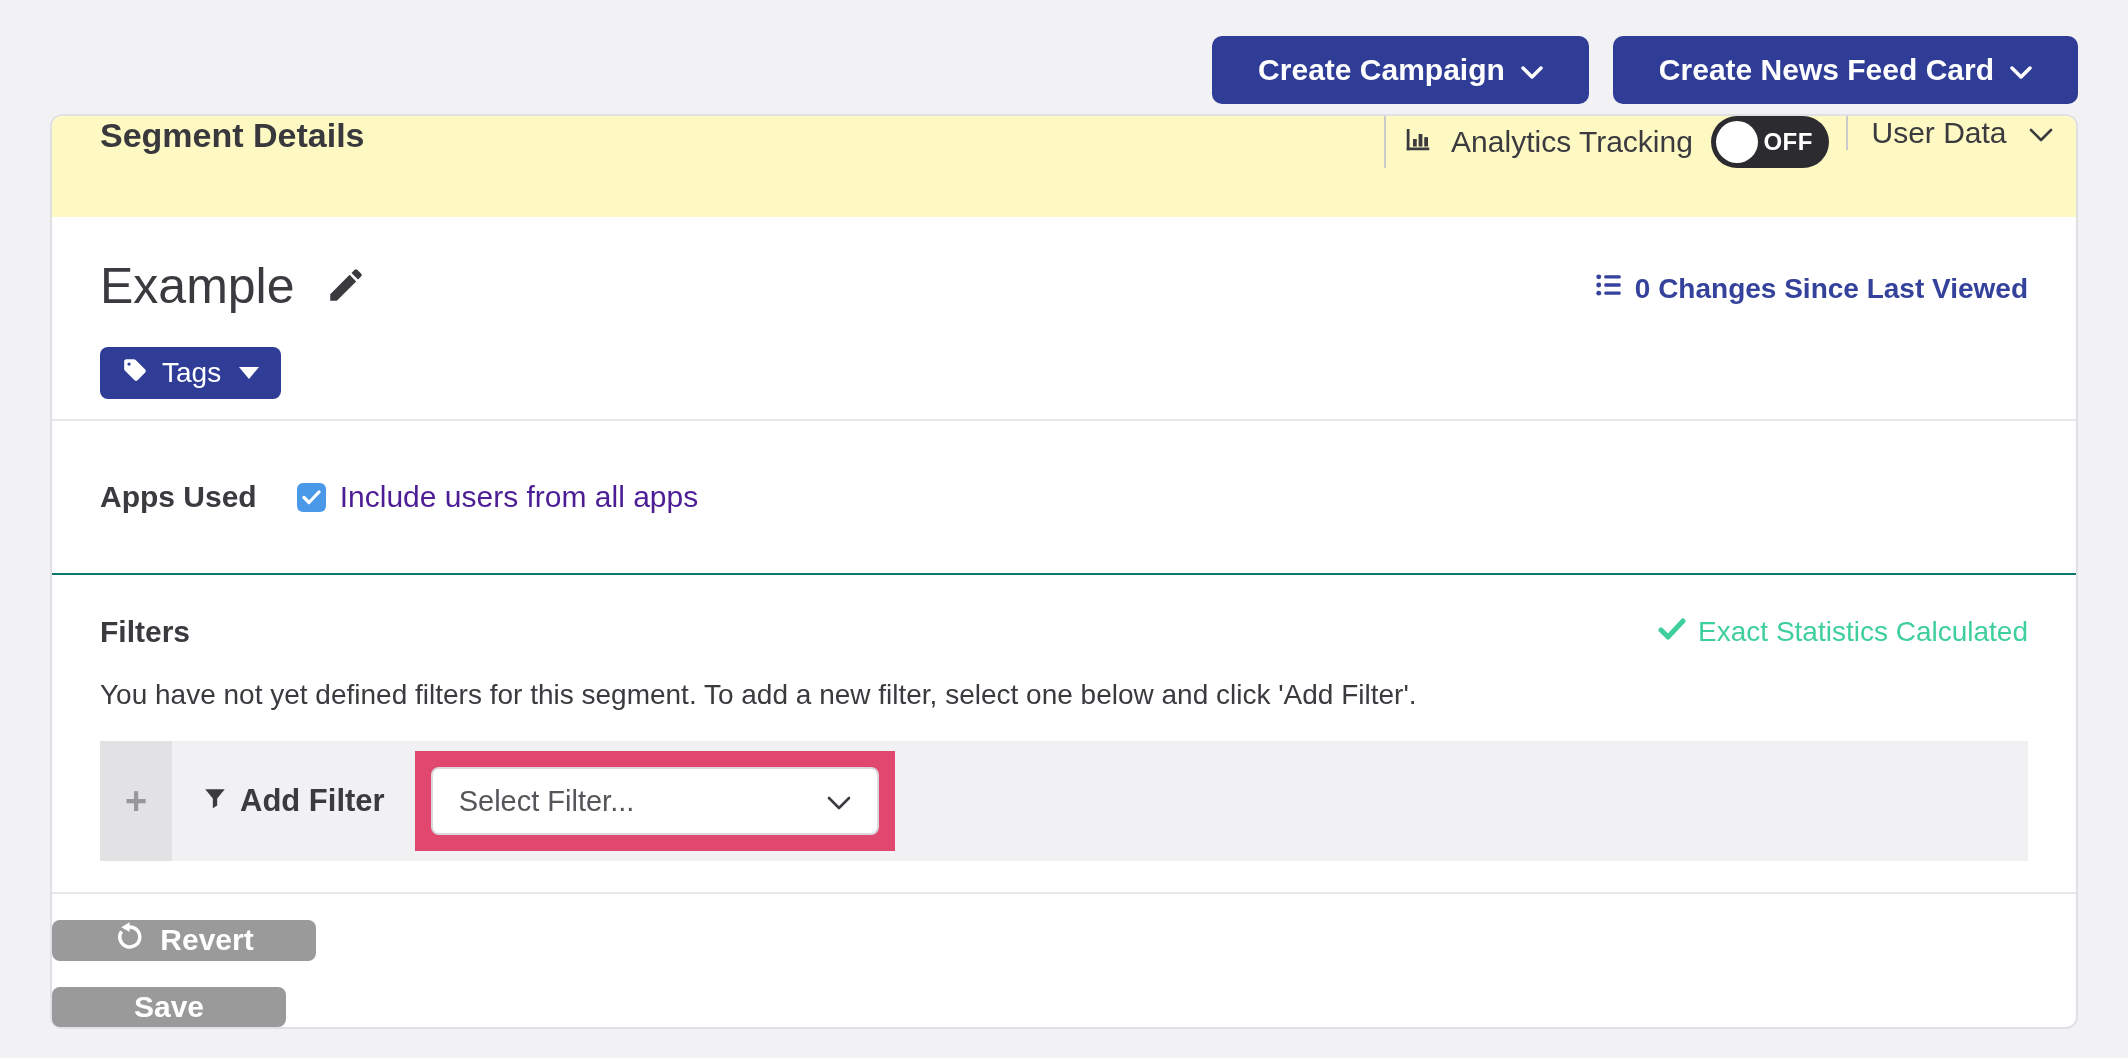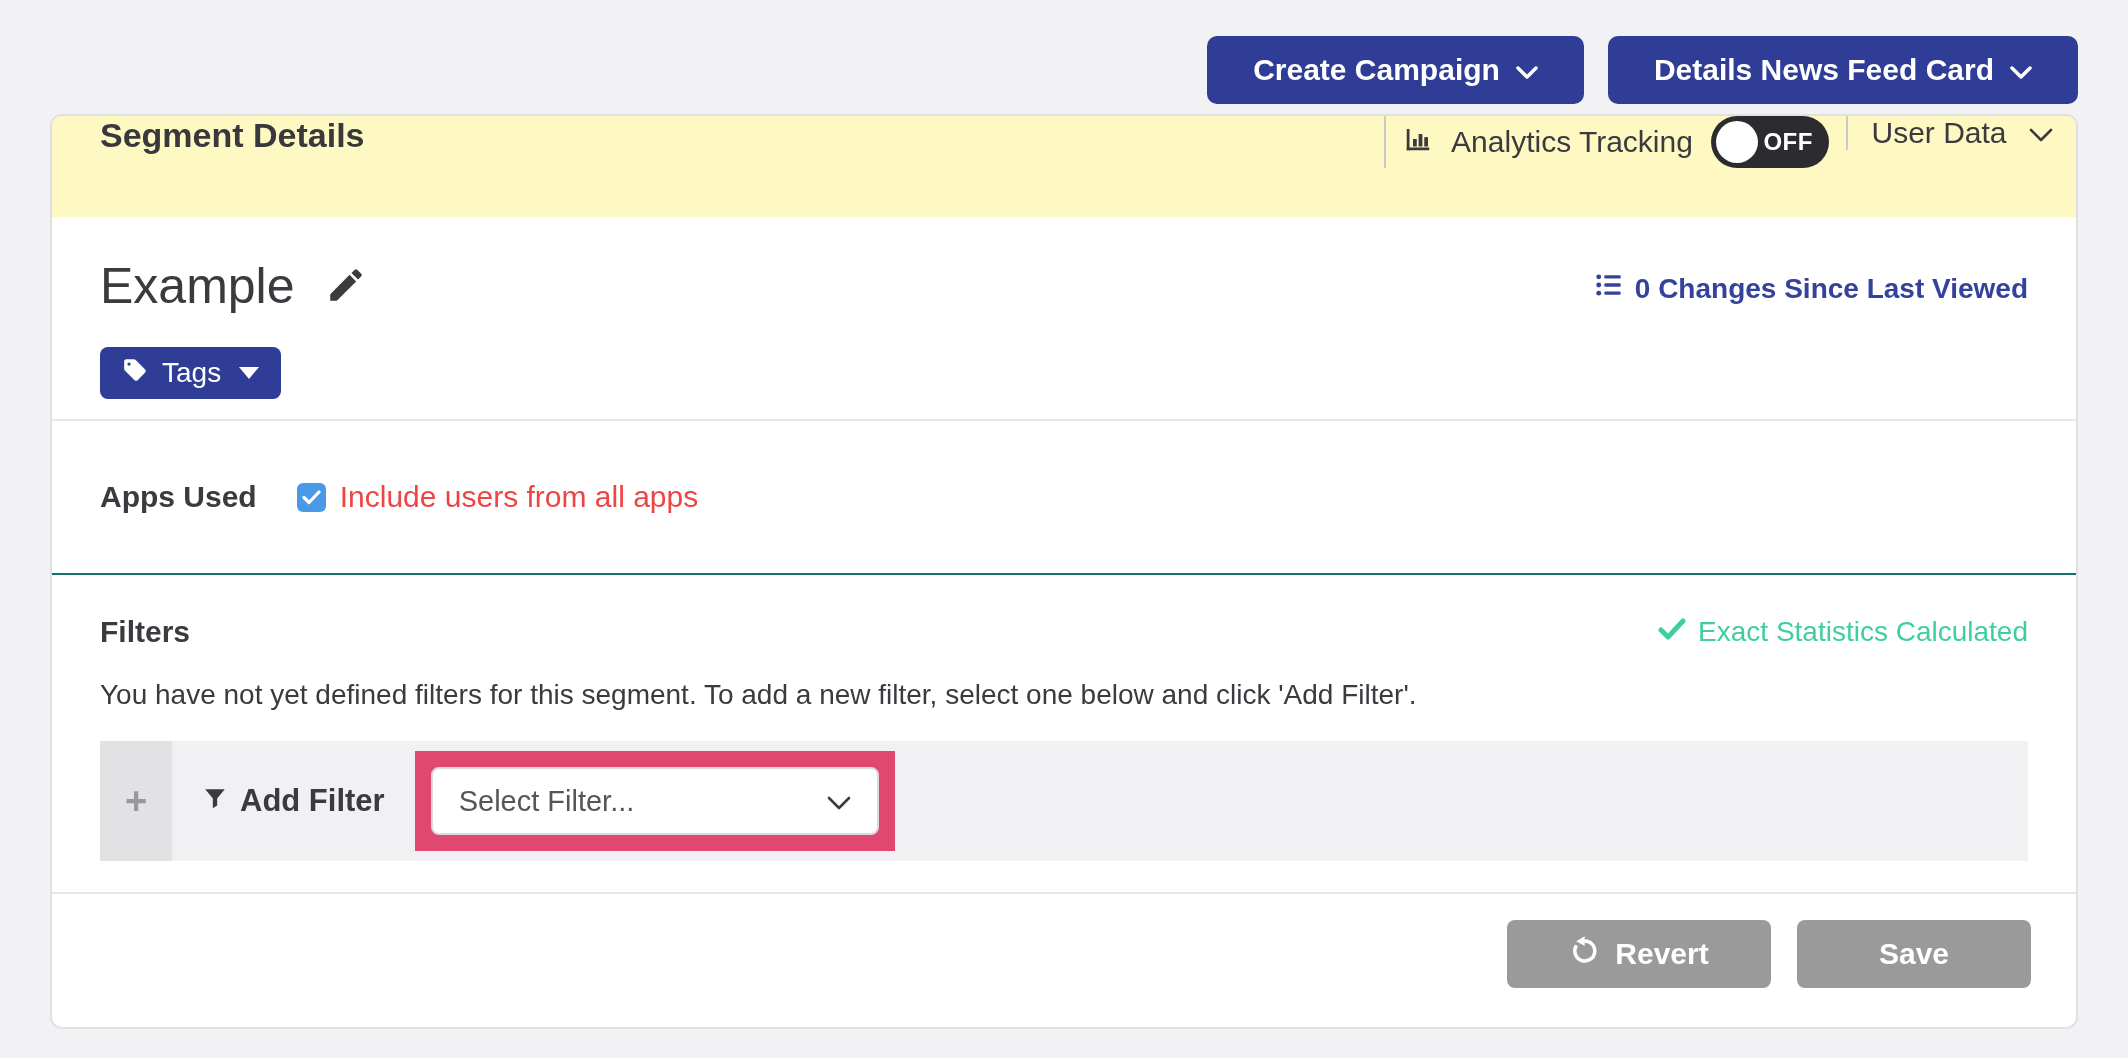--- a/index.html
+++ b/index.html
@@ -84,21 +84,21 @@
     height:154px; padding:0 48px; display:flex; align-items:center; gap:40px;
     border-bottom:2px solid #0f766e;
   }
   .apps-label { font-size:30px; font-weight:700; color:#3a3a3f; }
   .checkbox-wrap { display:flex; align-items:center; gap:14px; cursor:pointer; }
   .checkbox {
     width:29px; height:29px; border-radius:6px;
     background:var(--checkbox-blue,#4a99e9);
     display:flex; align-items:center; justify-content:center;
   }
-  .checkbox-label { font-size:30px; color:#ef4444; }
+  .checkbox-label { font-size:30px; color:#4c1d95; }
   
   .section-filters { height:319px; padding:40px 48px 0 48px; border-bottom:2px solid #e8e8eb; }
   .filters-head-row { display:flex; justify-content:space-between; align-items:center; }
   .filters-heading { font-size:30px; font-weight:700; color:#3a3a3f; }
   .filters-status {
     display:flex; align-items:center; gap:12px;
     font-size:28px; color:var(--success-green,#3ecf9b);
   }
   .filters-empty-msg { margin-top:30px; font-size:28px; color:#3a3a3f; }
   .add-filter-row {
@@ -119,21 +119,21 @@
     margin-left:30px; padding:16px; background:var(--highlight-pink,#e0486f);
   }
   .filter-select {
     width:448px; height:68px; background:#fff; border:2px solid #d9d9de;
     border-radius:8px; display:flex; align-items:center; justify-content:space-between;
     padding:0 26px; font-size:29px; color:#55555a; cursor:pointer;
   }
   
   .card-footer {
     height:133px; display:flex; justify-content:flex-end; align-items:flex-start;
-    gap:26px; padding:26px 45px 0 0;
+    gap:26px; padding:26px 45px 0 0;flex-direction:column;
   }
   .btn-gray {
     display:inline-flex; align-items:center; justify-content:center; gap:16px;
     height:68px; background:var(--disabled-gray,#9a9a9a); color:#fff;
     font-size:30px; font-weight:700; border:none; border-radius:8px;
     cursor:pointer; font-family:inherit;
   }
   .btn-revert { width:264px; }
   .btn-save { width:234px; }
 </style>
@@ -143,21 +143,21 @@
 <div class="top-actions">
   <button class="btn-primary">
     <span>Create Campaign</span>
     <span class="chev">
       <svg width="22" height="14" viewBox="0 0 22 14">
           <polyline points="2,2 11,11 20,2" fill="none" stroke="#fff" stroke-width="3.5" stroke-linecap="round" stroke-linejoin="round"></polyline>
         </svg>
     </span>
   </button>
   <button class="btn-primary">
-    <span>Details News Feed Card</span>
+    <span>Create News Feed Card</span>
     <span class="chev">
       <svg width="22" height="14" viewBox="0 0 22 14">
           <polyline points="2,2 11,11 20,2" fill="none" stroke="#fff" stroke-width="3.5" stroke-linecap="round" stroke-linejoin="round"></polyline>
         </svg>
     </span>
   </button>
 </div>
 
 <div class="card">
 

